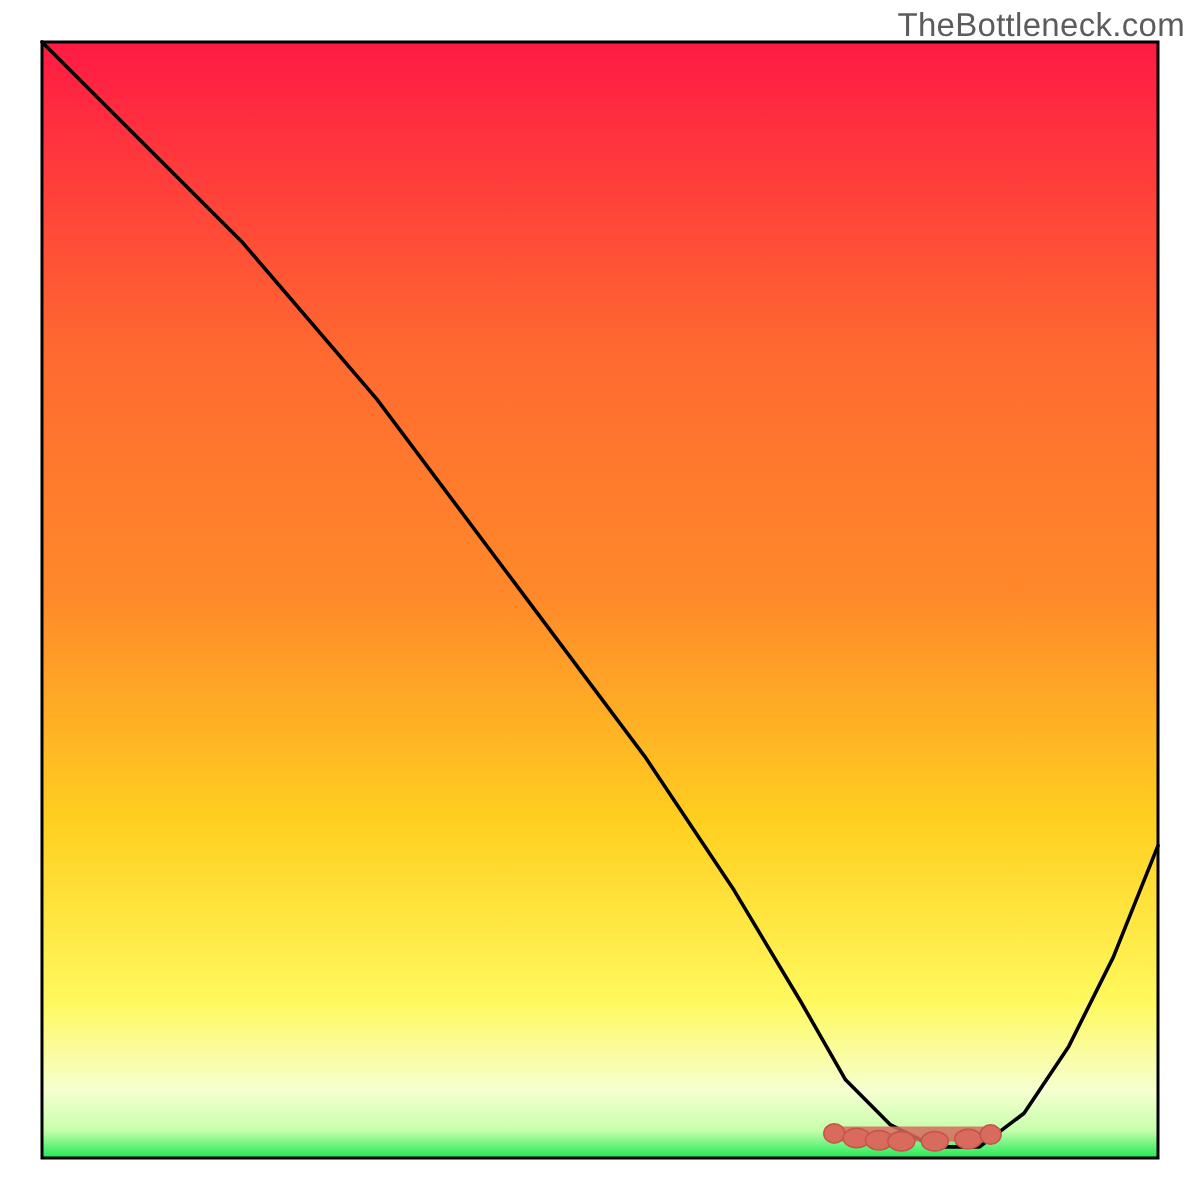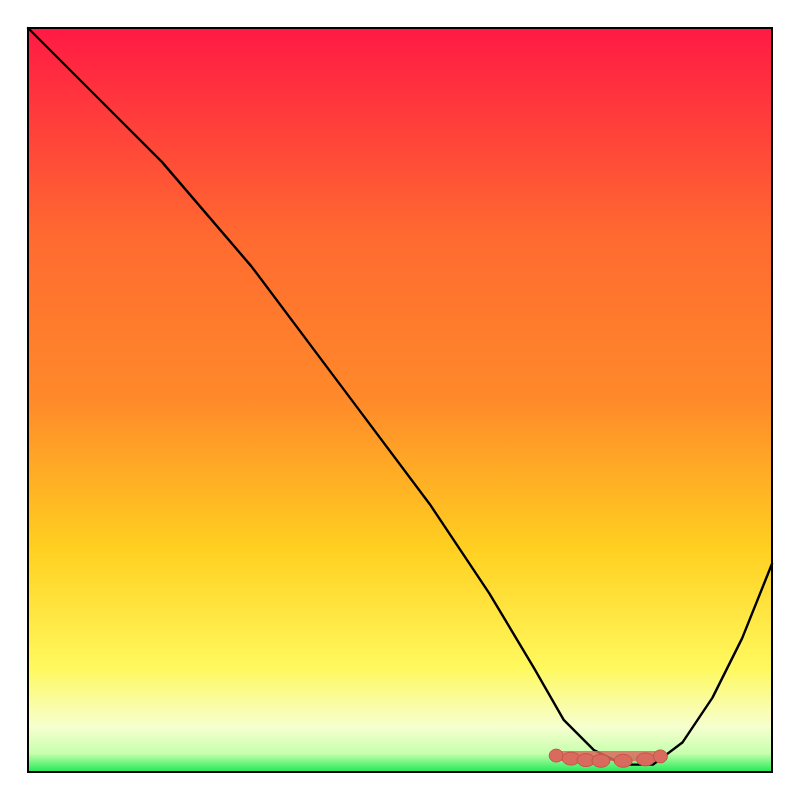--- a/index.html
+++ b/index.html
@@ -29,20 +29,21 @@
   }
   svg {
     display: block;
   }
 </style>
 </head>
 <body>
 
 <div class="frame">
 
+  <div class="watermark">TheBottleneck.com</div>
 
   <svg width="800" height="800" viewBox="0 0 800 800">
 
     <defs>
       <linearGradient id="bg-grad" x1="0" y1="0" x2="0" y2="1">
         <stop id="g0" offset="0%" stop-color="#ff1a44"></stop>
         <stop id="g1" offset="28%" stop-color="#ff6a30"></stop>
         <stop id="g2" offset="50%" stop-color="#ff8a2a"></stop>
         <stop id="g3" offset="70%" stop-color="#ffd020"></stop>
         <stop id="g4" offset="86%" stop-color="#fff95e"></stop>

